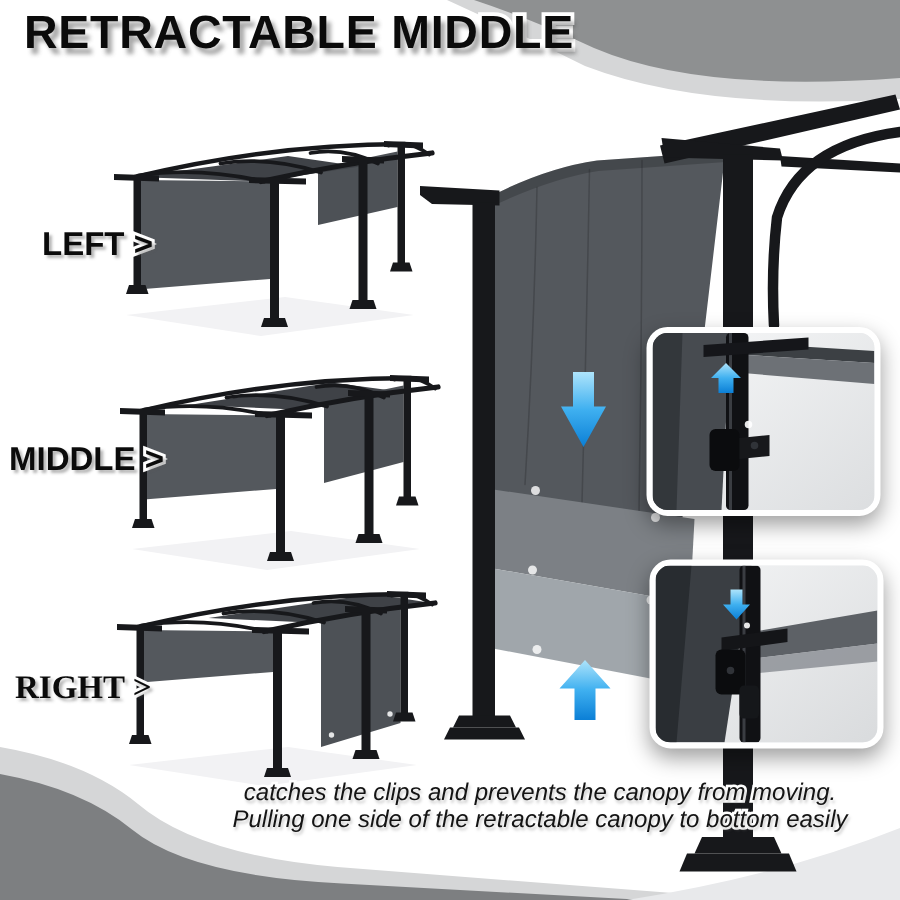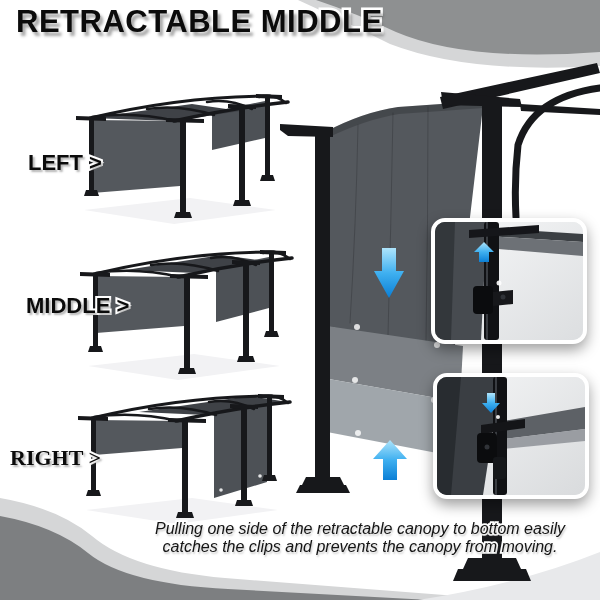--- a/index.html
+++ b/index.html
@@ -18,21 +18,21 @@
   .sw-gray{fill:var(--swoosh-gray);} .sw-dark{fill:var(--swoosh-dark);}
   .sw-light{fill:var(--swoosh-light);} .sw-pale{fill:var(--swoosh-pale);}
 
   #title{left:16px;top:4px;z-index:40;font-size:31px;font-weight:900;letter-spacing:.5px;
          color:#0b0b0b;-webkit-text-stroke:5px #ffffff;paint-order:stroke fill;
          text-shadow:3px 4px 3px rgba(60,60,60,.45);white-space:nowrap;}
   .pos-label{z-index:35;font-size:22px;font-weight:bold;color:#0b0b0b;white-space:nowrap;
          -webkit-text-stroke:4px #ffffff;paint-order:stroke fill;
          text-shadow:2px 2px 2px rgba(90,90,90,.45);}
   #label-left{left:28px;top:150px;}
-  #label-middle{left:6px;top:293px;margin-left:20px;}
+  #label-middle{left:6px;top:293px;}
   #label-right{left:10px;top:445px;font-family:Liberation Serif, serif;}
 
   .thumb{z-index:10;width:230px;height:140px;}
   #thumb-left{left:62px;top:90px;}
   #thumb-middle{left:66px;top:246px;}
   #thumb-right{left:64px;top:390px;}
 
   #big-image{left:278px;top:55px;width:322px;height:540px;z-index:12;}
 
   .inset{z-index:25;width:148px;height:118px;border:4px solid #ffffff;border-radius:14px;
@@ -232,15 +232,15 @@
     <polygon fill="#141518" points="44,48 88,42 88,51 44,57"></polygon>
     <rect x="40" y="56" width="20" height="30" rx="4" fill="#0b0c0e"></rect>
     <rect x="56" y="80" width="13" height="22" rx="3" fill="#15171a"></rect>
     <circle cx="50" cy="70" r="2.5" fill="#303338"></circle>
     <circle cx="61" cy="40" r="2" fill="#ffffff" opacity=".9"></circle>
     <path fill="url(#gradArrow3)" d="M50,16 L58,16 L58,26 L63,26 L54,36 L45,26 L50,26 Z"></path>
   </svg>
 </div>
 
 <div id="caption" class="abs">
+  <div>catches the clips and prevents the canopy from moving.</div>
   <div>Pulling one side of the retractable canopy to bottom easily</div>
-  <div>catches the clips and prevents the canopy from moving.</div>
 </div>
 
 </body></html>

